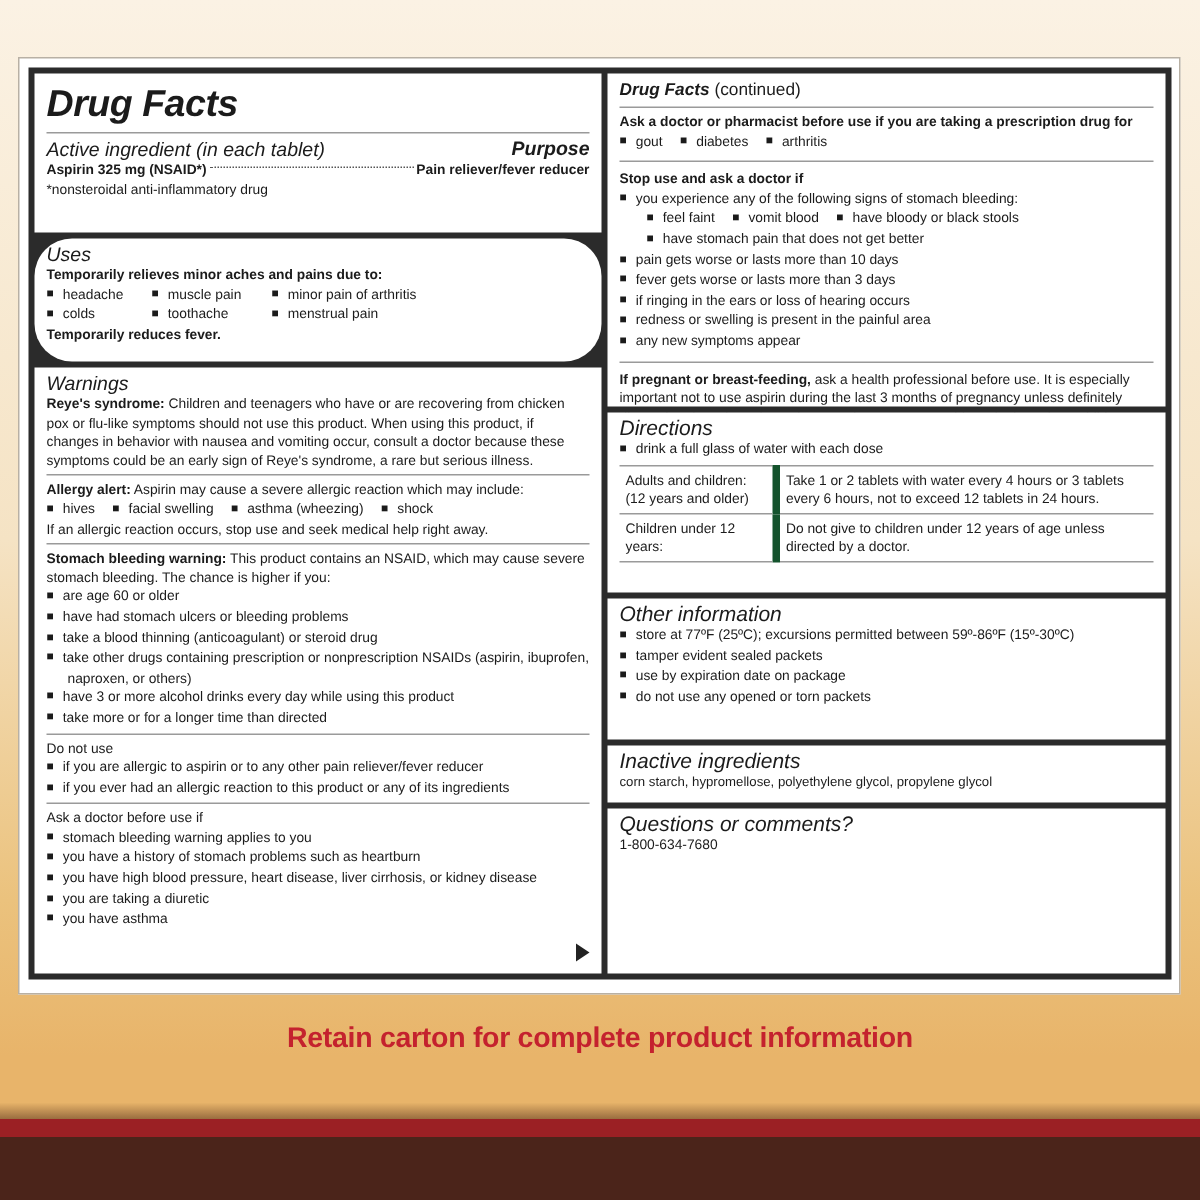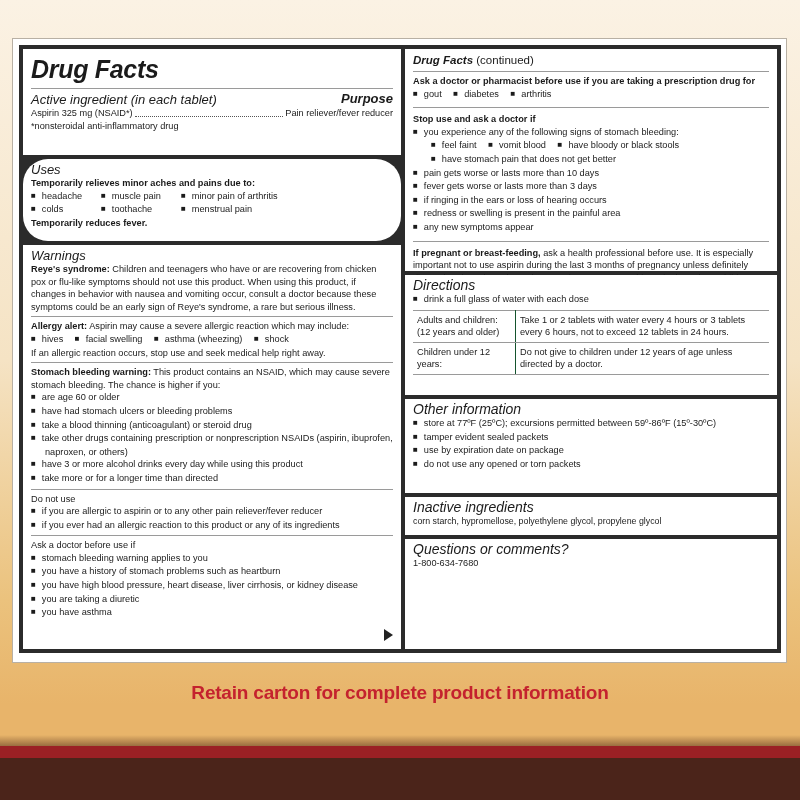--- a/index.html
+++ b/index.html
@@ -21,42 +21,42 @@
   .purpose{font-style:italic;font-weight:bold;font-size:13px;}
   .dots{flex:1;border-bottom:1px dotted #555;margin:0 2px 3px 2px;}
   .b{font-weight:bold;}
   .bullet::before{content:"\25A0";font-size:8px;margin-right:6px;position:relative;top:-1px;}
   .grid3{display:grid;grid-template-columns:70px 80px 1fr;}
   .inline-b span{margin-right:9px;}
   .indent{padding-left:18px;}
   .hang{padding-left:14px;text-indent:-14px;}
   table.dir{border-collapse:collapse;width:100%;margin-top:3px;}
   table.dir td{border-top:1px solid #9a9a9a;border-bottom:1px solid #9a9a9a;padding:3px 4px;vertical-align:top;font-size:9.2px;line-height:12.6px;}
-  table.dir td.k{width:94px;border-right:1px solid #14532d;}
+  table.dir td.k{width:94px;border-right:5px solid #14532d;}
   .next{position:absolute;right:8px;bottom:8px;width:0;height:0;border-left:9px solid #222;border-top:6px solid transparent;border-bottom:6px solid transparent;}
   .retain{position:absolute;top:682px;left:0;width:800px;text-align:center;color:#c4222e;font-weight:bold;font-size:19px;letter-spacing:-0.2px;}
   .shade{position:absolute;left:0;top:735px;width:800px;height:12px;background:linear-gradient(180deg,rgba(120,80,40,0) 0%,rgba(110,70,40,0.7) 100%);}
   .redband{position:absolute;left:0;top:746px;width:800px;height:12px;background:#9b2024;}
   .brownband{position:absolute;left:0;top:758px;width:800px;height:42px;background:#4b241a;}
 </style>
 </head>
 <body>
 
 <div class="sheet"></div>
 <div class="frame">
 
   <div class="col left">
     <div class="box" style="height:106px;">
       <div class="h1">Drug Facts</div>
       <div class="rule"></div>
       <div class="row">
         <span class="ai-head">Active ingredient (in each tablet)</span>
         <span class="purpose">Purpose</span>
       </div>
-      <div class="row" style="align-items:flex-end;">
+      <div class="row" style="align-items:center;font-weight:bold;">
         <span>Aspirin 325 mg (NSAID*)</span>
         <span class="dots"></span>
         <span>Pain reliever/fever reducer</span>
       </div>
       <div>*nonsteroidal anti-inflammatory drug</div>
     </div>
 
     <div class="box" style="height:82px;border-radius:25px;">
       <div class="hsec">Uses</div>
       <div class="b">Temporarily relieves minor aches and pains due to:</div>

